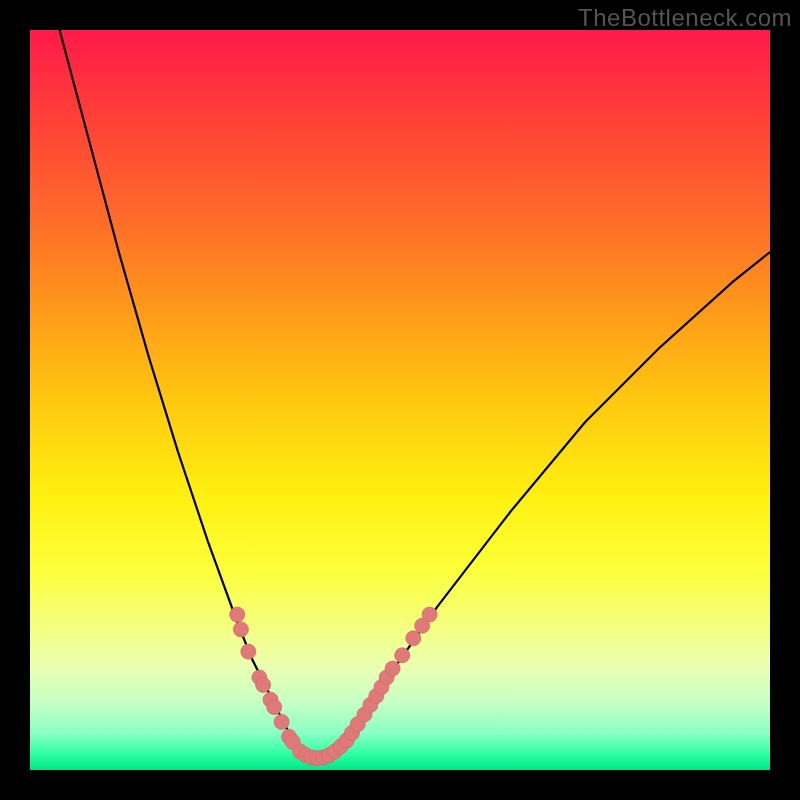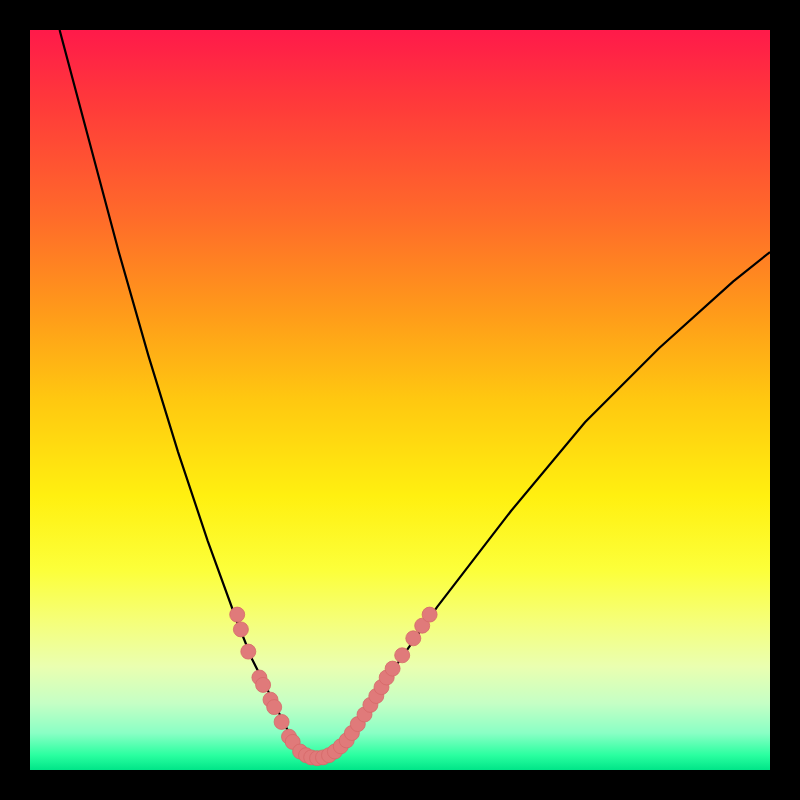--- a/index.html
+++ b/index.html
@@ -53,20 +53,21 @@
     left: 0;
     top: 0;
     width: 740px;
     height: 740px;
   }
 </style>
 </head>
 <body>
 
 <div class="container">
+  <div class="watermark">TheBottleneck.com</div>
   <div class="plot-area">
     <svg class="curve" viewBox="0 0 740 740">
       <path id="curve-path" fill="none" stroke="#000000" stroke-width="2.2" d="M29.6,0.0 L59.2,111.0 L88.8,222.0 L118.4,325.6 L148.0,421.8 L177.6,510.6 L207.2,592.0 L222.0,629.0 L236.8,658.6 L251.6,688.2 L259.0,703.0 L266.4,717.8 L273.8,725.2 L281.2,728.9 L288.6,728.9 L296.0,726.7 L303.4,721.5 L310.8,714.1 L325.6,695.6 L355.2,651.2 L407.0,577.2 L481.0,481.0 L555.0,392.2 L629.0,318.2 L703.0,251.6 L740.0,222.0"></path>
       <g id="markers">
           <circle cx="207.2" cy="584.6" r="7.5" fill="#e07a7a" stroke="#d56868" stroke-width="0.8"></circle>
           <circle cx="210.9" cy="599.4" r="7.5" fill="#e07a7a" stroke="#d56868" stroke-width="0.8"></circle>
           <circle cx="218.3" cy="621.6" r="7.5" fill="#e07a7a" stroke="#d56868" stroke-width="0.8"></circle>
           <circle cx="229.4" cy="647.5" r="7.5" fill="#e07a7a" stroke="#d56868" stroke-width="0.8"></circle>
           <circle cx="233.1" cy="654.9" r="7.5" fill="#e07a7a" stroke="#d56868" stroke-width="0.8"></circle>
           <circle cx="240.5" cy="669.7" r="7.5" fill="#e07a7a" stroke="#d56868" stroke-width="0.8"></circle>

